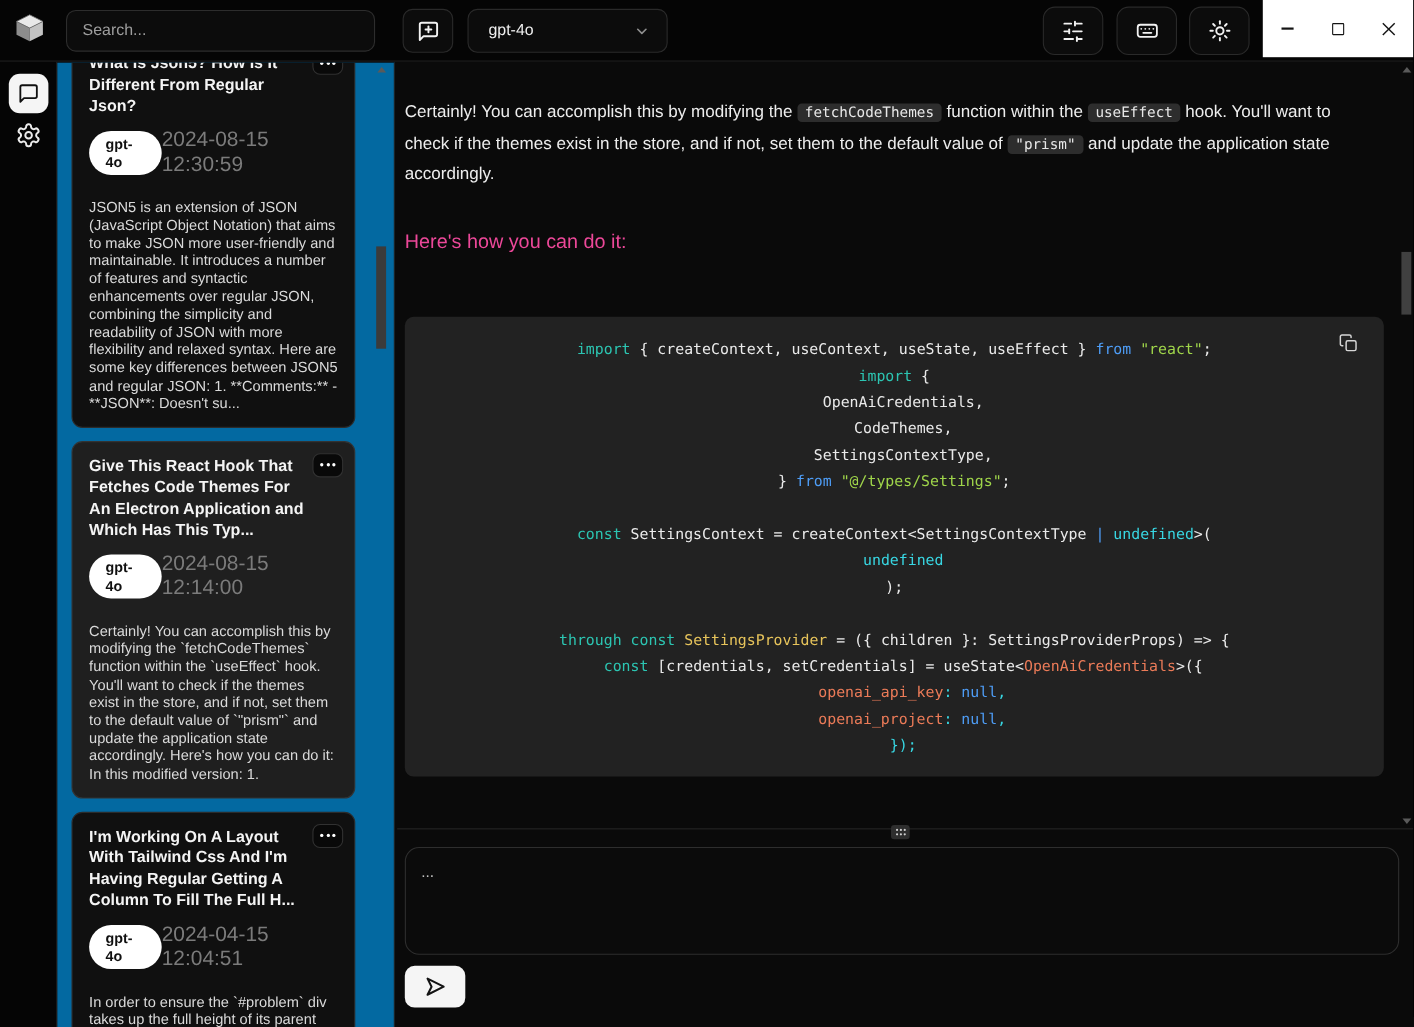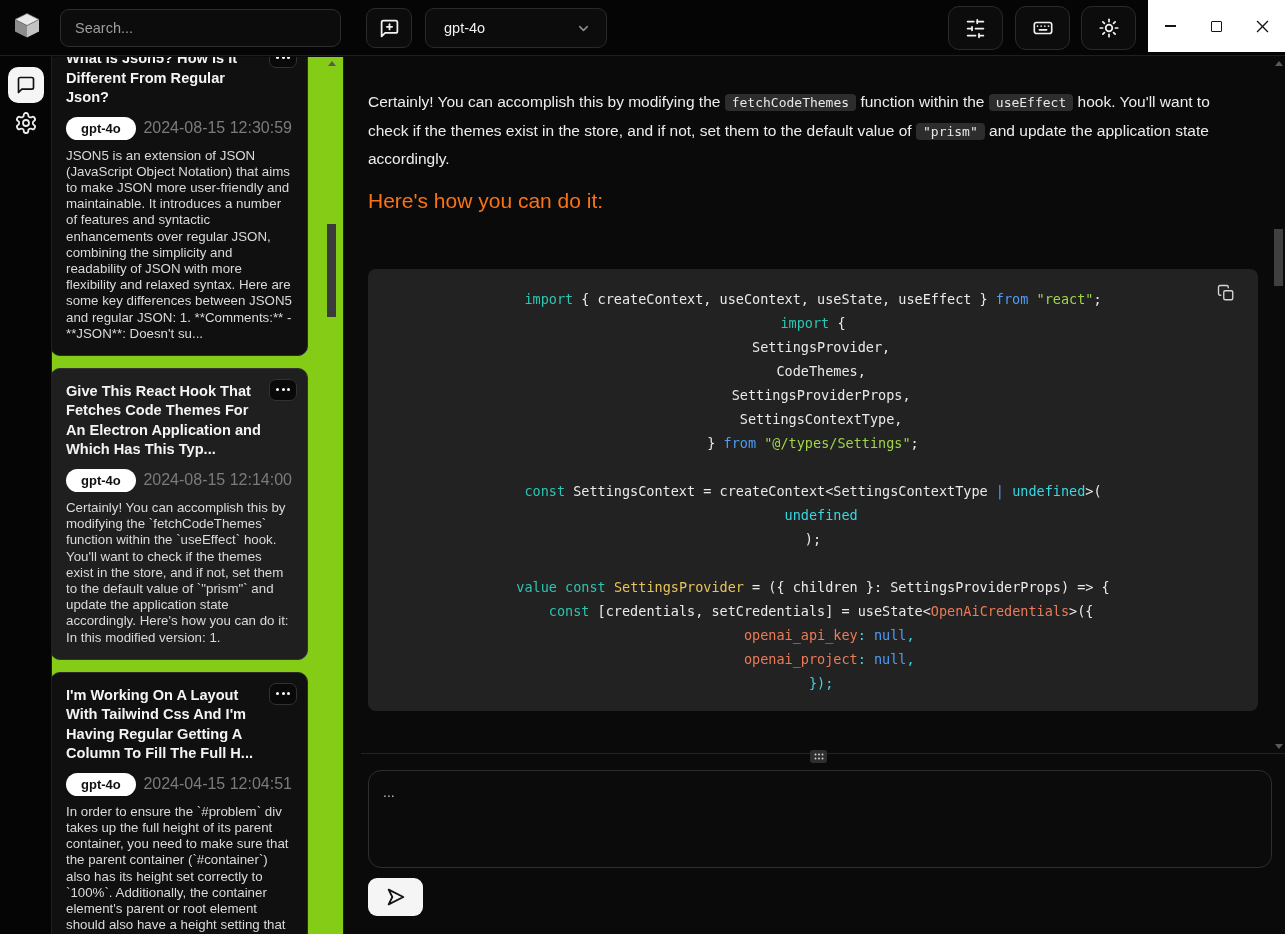--- a/index.html
+++ b/index.html
@@ -32,47 +32,47 @@
   .ic-min{ width:11px; height:1.5px; background:#141414; }
   .ic-max{ width:11px; height:11px; border:1.4px solid #141414; border-radius:1px; }
   
   .rail{ position:absolute; left:0; top:56px; width:52px; bottom:0; background:#050505;
     border-right:1px solid #1f1f1f; z-index:4;}
   .rail .chats-btn{ position:absolute; left:8px; top:11px; width:36px; height:36px; background:#f5f5f5;
     border-radius:10px; display:flex; align-items:center; justify-content:center; cursor:pointer;}
   .rail .gear-btn{ position:absolute; left:13px; top:54px; width:26px; height:26px; display:flex;
     align-items:center; justify-content:center; cursor:pointer;}
   
-  .sidebar{ position:absolute; left:36px; top:57px; width:308px; bottom:0; background:#84cc16;
+  .sidebar{ position:absolute; left:51px; top:57px; width:308px; bottom:0; background:#0369a1;
     border-right:1px solid #1f1f1f; overflow:hidden; }
   .cards{ position:absolute; left:14px; top:-22px; width:258px; display:flex; flex-direction:column; gap:12px;}
   .card{ position:relative; background:#101010; border:1px solid #2b2b2b; border-radius:10px; padding:13px 15px; }
   .card.active{ background:#1f1f1f; border-color:#333; }
   .card-title{ font-size:14.6px; font-weight:bold; line-height:19.5px; color:#f4f4f4; padding-right:26px;}
   .card-menu{ position:absolute; top:10px; right:10px; width:28px; height:22px; background:#090909;
     border:1px solid #313131; border-radius:7px; display:flex; align-items:center; justify-content:center; gap:2.5px; cursor:pointer;}
   .card-menu i{ width:3px; height:3px; border-radius:50%; background:#fff; display:block;}
   .card-meta{ display:flex; align-items:center; justify-content:space-between; margin-top:9px; }
   .badge{ background:var(--badge-bg,#fff); color:#101010; font-size:13px; font-weight:bold;
     border-radius:999px; padding:3px 15px; line-height:17px;}
-  .timestamp{ color:#7b7b7b; font-size:16px; }
-  .preview{ margin-top:8px; color:#dadada; font-size:13.3px; line-height:16.2px; }
+  .timestamp{ color:#7b7b7b; font-size:19px; }
+  .preview{ margin-top:20px; color:#dadada; font-size:13.3px; line-height:16.2px; }
   .sb-scroll-track{ position:absolute; right:6px; top:0; width:10px; bottom:0; }
   .arrow-up{ width:0; height:0; border-left:4px solid transparent; border-right:4px solid transparent;
     border-bottom:5px solid #5a5a5a; position:absolute; left:1px; top:4px;}
   .arrow-down{ width:0; height:0; border-left:4px solid transparent; border-right:4px solid transparent;
     border-top:5px solid #5a5a5a; position:absolute; left:1px; bottom:4px;}
   .sb-thumb{ position:absolute; left:0; top:167px; width:9px; height:93px; background:#3b3b3b; }
   
   .chat-area{ position:absolute; left:361px; top:57px; width:916px; height:696px; overflow:hidden; }
   .chat-inner{ padding:31px 0 0 7px; }
   .msg{ width:866px; font-size:15.5px; line-height:27.5px; color:#ededed; }
   .inline-code{ background:#2d2d2d; border-radius:4px; padding:1px 7px; font-family:"DejaVu Sans Mono",monospace;
     font-size:13px; color:#e8e8e8; }
-  .msg-followup{ margin-top:14px; font-size:21px; line-height:27.5px; color:#f97316;}
+  .msg-followup{ margin-top:33px; font-size:18px; line-height:27.5px; color:#ec4899;}
   .code-block{ position:relative; margin-top:55px; width:890px; background:#222222; border-radius:8px;
     padding:18px 16px 16px 16px; }
   .code-line{ font-family:"DejaVu Sans Mono",monospace; font-size:13.5px; line-height:24px; white-space:pre;
     color:var(--code-text,#eaeaea);text-align:center; }
   .tk-kw{ color:var(--keyword-teal); } .tk-bl{ color:var(--blue); } .tk-st{ color:var(--string-green); }
   .tk-cy{ color:var(--cyan); } .tk-fn{ color:var(--function-yellow); } .tk-or{ color:var(--property-orange); }
   .tk-pl{ color:var(--code-text); }
   .copy-btn{ position:absolute; top:12px; right:20px; width:24px; height:24px; display:flex; align-items:center;
     justify-content:center; cursor:pointer; background:transparent; border:none;}
   .main-scroll-track{ position:absolute; right:1px; top:57px; width:10px; height:696px; }
@@ -247,31 +247,30 @@
       <div class="code-block">
         <button class="copy-btn">
           <svg width="18" height="18" viewBox="0 0 24 24" fill="none" stroke="#d6d6d6" stroke-width="1.8" stroke-linecap="round" stroke-linejoin="round">
             <rect x="9" y="9" width="12" height="12" rx="2"></rect>
             <path d="M5 15H4a2 2 0 0 1-2-2V4a2 2 0 0 1 2-2h9a2 2 0 0 1 2 2v1"></path>
           </svg>
         </button>
         <div>
             <div class="code-line"><span class="tk-kw">import</span><span class="tk-pl"> { createContext, useContext, useState, useEffect } </span><span class="tk-bl">from</span><span class="tk-pl"> </span><span class="tk-st">"react"</span><span class="tk-pl">;</span></div>
             <div class="code-line"><span class="tk-kw">import</span><span class="tk-pl"> {</span></div>
-            <div class="code-line"><span class="tk-pl">  SettingsProvider,</span></div>
+            <div class="code-line"><span class="tk-pl">  OpenAiCredentials,</span></div>
             <div class="code-line"><span class="tk-pl">  CodeThemes,</span></div>
-            <div class="code-line"><span class="tk-pl">  SettingsProviderProps,</span></div>
             <div class="code-line"><span class="tk-pl">  SettingsContextType,</span></div>
             <div class="code-line"><span class="tk-pl">} </span><span class="tk-bl">from</span><span class="tk-pl"> </span><span class="tk-st">"@/types/Settings"</span><span class="tk-pl">;</span></div>
             <div class="code-line">&nbsp;</div>
             <div class="code-line"><span class="tk-kw">const</span><span class="tk-pl"> SettingsContext = createContext&lt;SettingsContextType </span><span class="tk-bl">|</span><span class="tk-pl"> </span><span class="tk-cy">undefined</span><span class="tk-pl">&gt;(</span></div>
             <div class="code-line"><span class="tk-pl">  </span><span class="tk-cy">undefined</span></div>
             <div class="code-line"><span class="tk-pl">);</span></div>
             <div class="code-line">&nbsp;</div>
-            <div class="code-line"><span class="tk-kw">value</span><span class="tk-pl"> </span><span class="tk-kw">const</span><span class="tk-pl"> </span><span class="tk-fn">SettingsProvider</span><span class="tk-pl"> = ({ children }: SettingsProviderProps) =&gt; {</span></div>
+            <div class="code-line"><span class="tk-kw">through</span><span class="tk-pl"> </span><span class="tk-kw">const</span><span class="tk-pl"> </span><span class="tk-fn">SettingsProvider</span><span class="tk-pl"> = ({ children }: SettingsProviderProps) =&gt; {</span></div>
             <div class="code-line"><span class="tk-pl">  </span><span class="tk-kw">const</span><span class="tk-pl"> [credentials, setCredentials] = useState&lt;</span><span class="tk-or">OpenAiCredentials</span><span class="tk-pl">&gt;({</span></div>
             <div class="code-line"><span class="tk-pl">    </span><span class="tk-or">openai_api_key</span><span class="tk-cy">:</span><span class="tk-pl"> </span><span class="tk-bl">null</span><span class="tk-cy">,</span></div>
             <div class="code-line"><span class="tk-pl">    </span><span class="tk-or">openai_project</span><span class="tk-cy">:</span><span class="tk-pl"> </span><span class="tk-bl">null</span><span class="tk-cy">,</span></div>
             <div class="code-line"><span class="tk-cy">  });</span></div>
           </div>
       </div>
     </div>
   </div>
 
   <div class="main-scroll-track">

